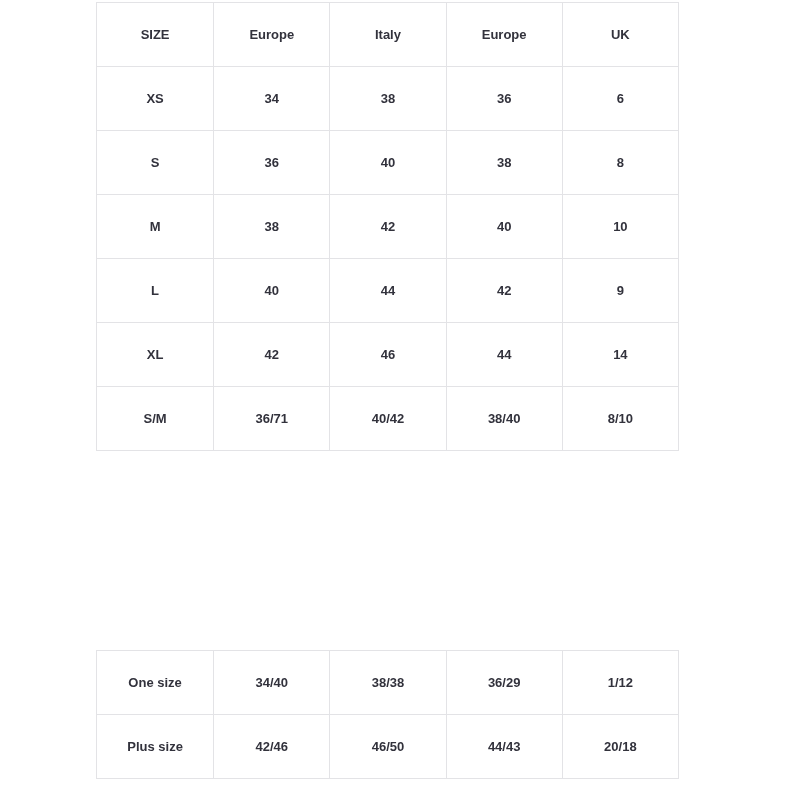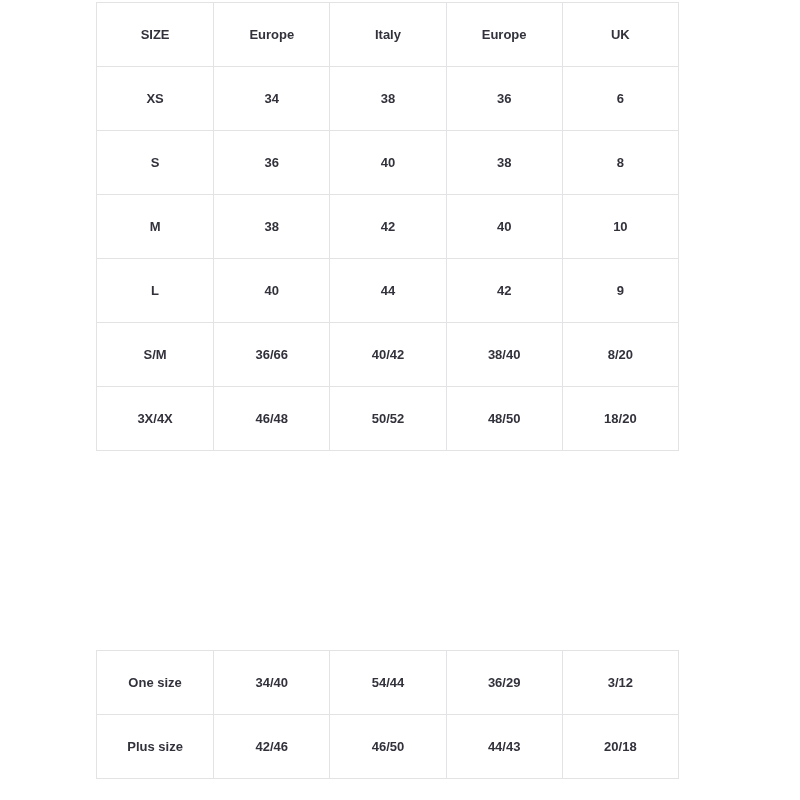--- a/index.html
+++ b/index.html
@@ -111,58 +111,58 @@
         </tr>
 
         <tr class="row-main">
           <td class="rowhdr">L</td>
           <td class="val">40</td>
           <td class="val">44</td>
           <td class="val">42</td>
           <td class="val">9</td>
         </tr>
 
+        <tr class="row-main">
+          <td class="rowhdr">XL</td>
+          <td class="val">42</td>
+          <td class="val">46</td>
+          <td class="val">44</td>
+          <td class="val">14</td>
+        </tr>
 
         <tr class="row-main">
           <td class="rowhdr">S/M</td>
-          <td class="val">36/66</td>
+          <td class="val">36/71</td>
           <td class="val">40/42</td>
           <td class="val">38/40</td>
-          <td class="val">8/20</td>
+          <td class="val">8/10</td>
         </tr>
 
 
 
-        <tr class="row-main">
-          <td class="rowhdr">3X/4X</td>
-          <td class="val">46/48</td>
-          <td class="val">50/52</td>
-          <td class="val">48/50</td>
-          <td class="val">18/20</td>
-        </tr>
       </tbody>
     </table>
   </div>
 
   <div class="table-wrap" id="secondary-table-wrap">
     <table class="size-table">
       <colgroup>
         <col class="c-size">
         <col class="c-other">
         <col class="c-other">
         <col class="c-other">
         <col class="c-other">
       </colgroup>
       <tbody>
         <tr class="row-sec">
           <td class="rowhdr">One size</td>
           <td class="val">34/40</td>
-          <td class="val">54/44</td>
+          <td class="val">38/38</td>
           <td class="val">36/29</td>
-          <td class="val">3/12</td>
+          <td class="val">1/12</td>
         </tr>
         <tr class="row-sec">
           <td class="rowhdr">Plus size</td>
           <td class="val">42/46</td>
           <td class="val">46/50</td>
           <td class="val">44/43</td>
           <td class="val">20/18</td>
         </tr>
       </tbody>
     </table>

